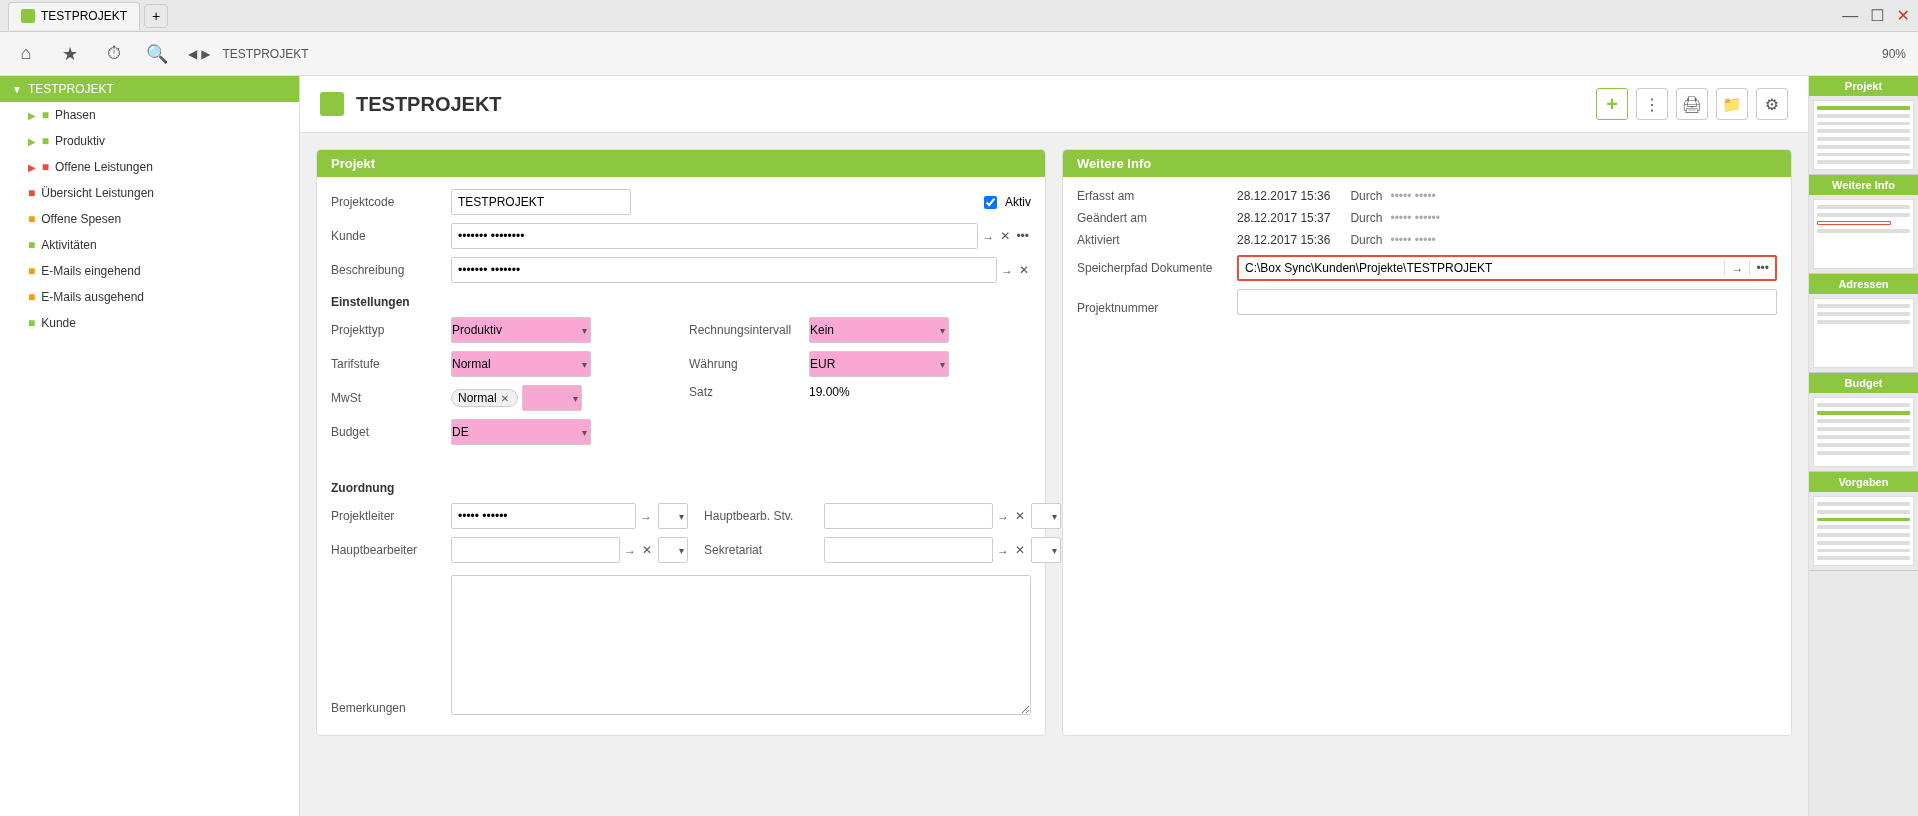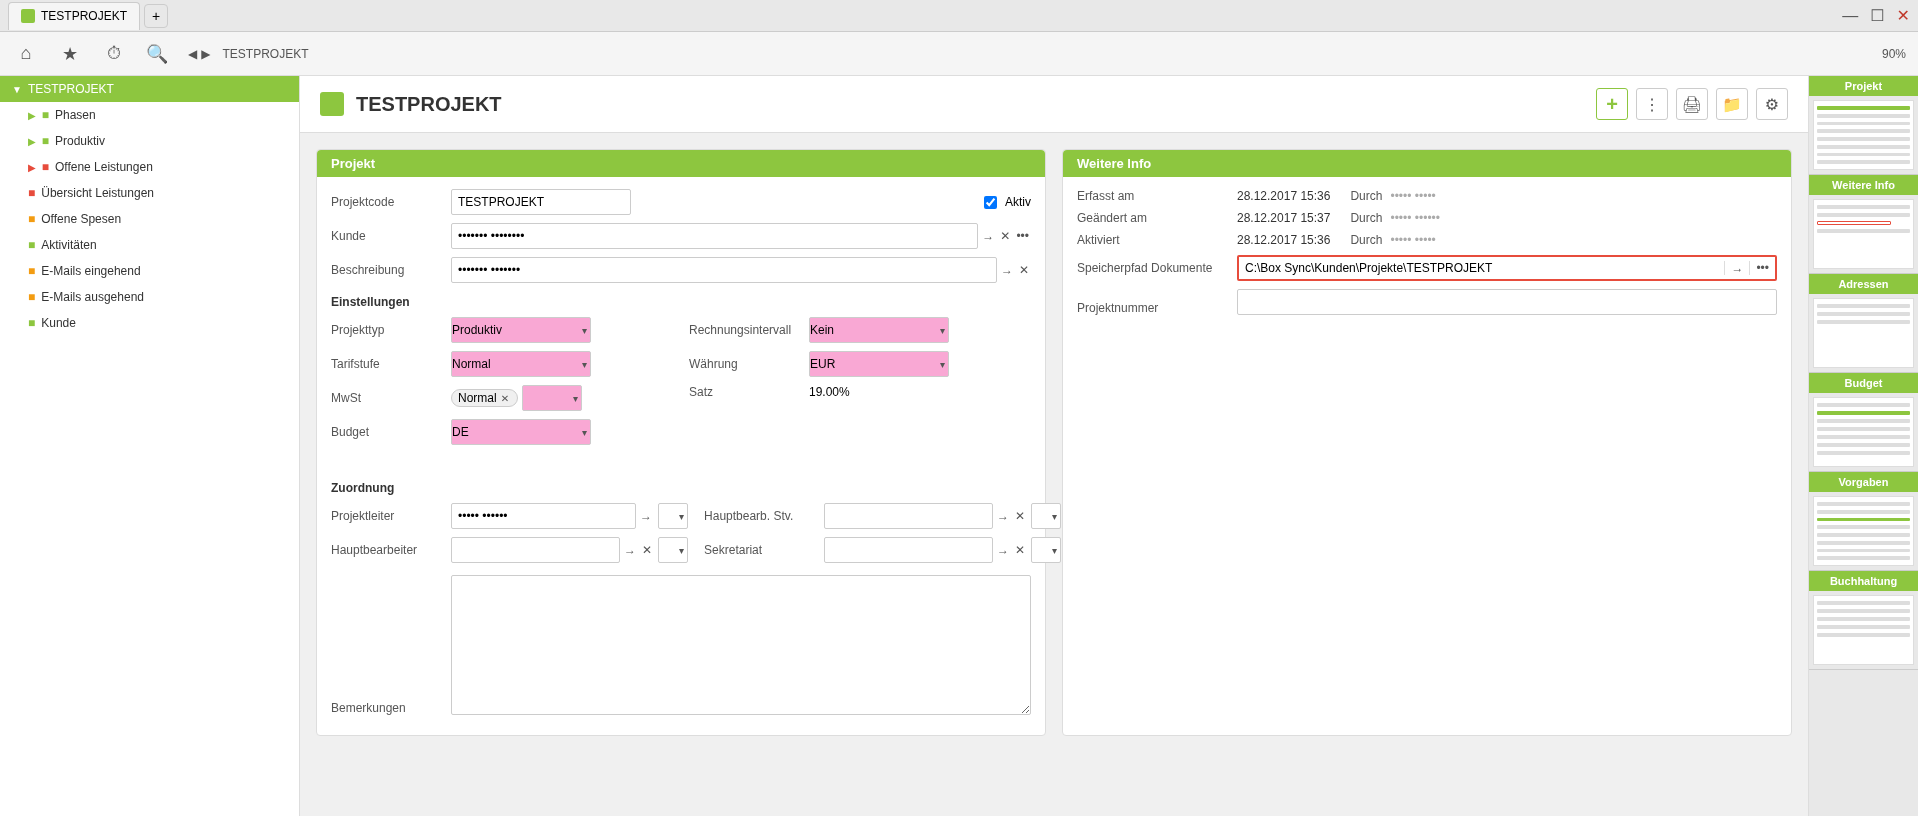--- a/index.html
+++ b/index.html
@@ -505,24 +505,14 @@
         <div class="thumb-line"></div>
         <div class="thumb-line"></div>
         <div class="thumb-line thumb-line-green"></div>
         <div class="thumb-line"></div>
         <div class="thumb-line"></div>
         <div class="thumb-line"></div>
         <div class="thumb-line"></div>
         <div class="thumb-line"></div>
       </div>
     </div>
-    <div class="thumb-section">
-      <div class="thumb-label">Buchhaltung</div>
-      <div class="thumb-img">
-        <div class="thumb-line"></div>
-        <div class="thumb-line"></div>
-        <div class="thumb-line"></div>
-        <div class="thumb-line"></div>
-        <div class="thumb-line"></div>
-      </div>
-    </div>
   </div>
 </div>
 
 </body></html>

